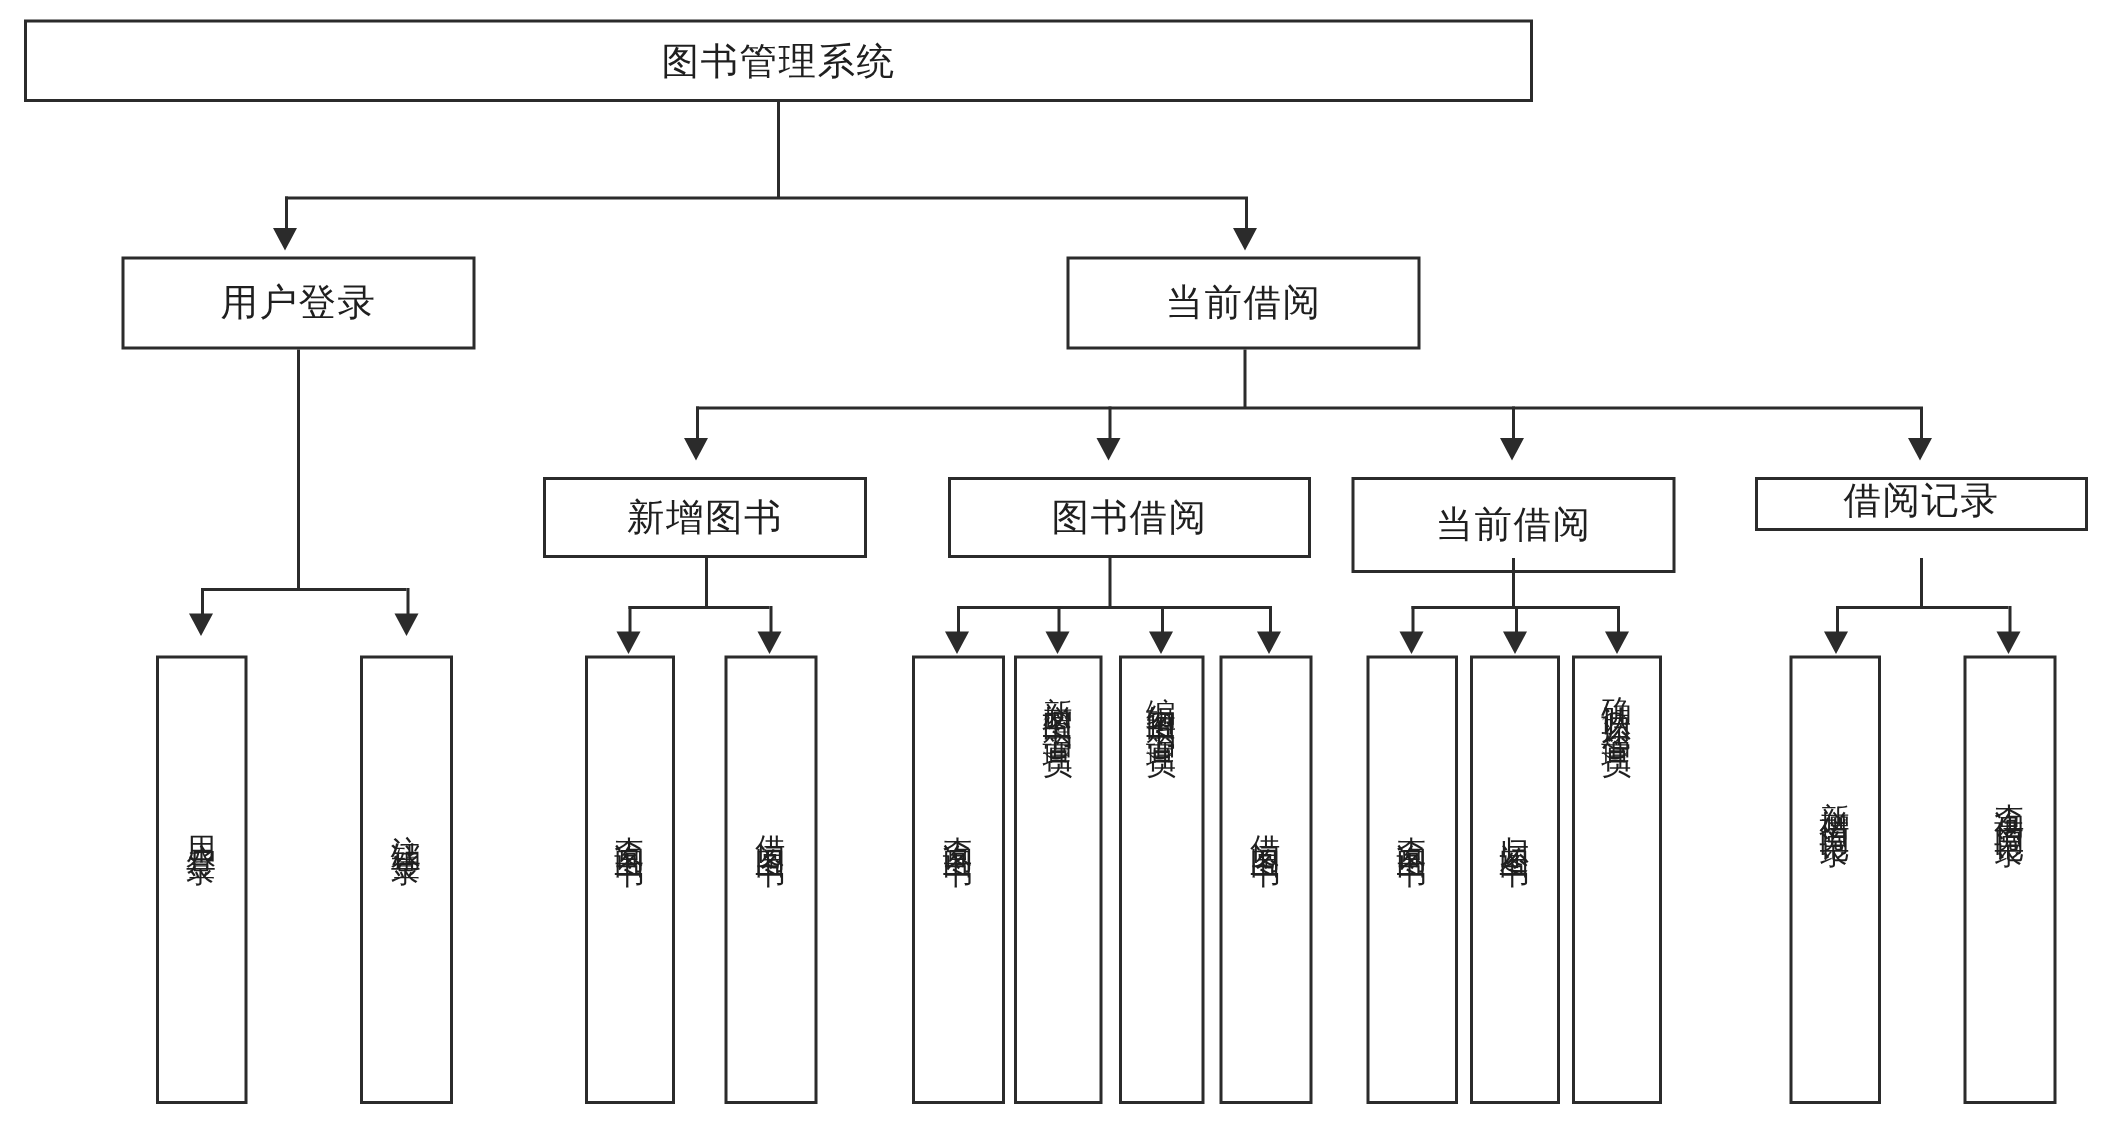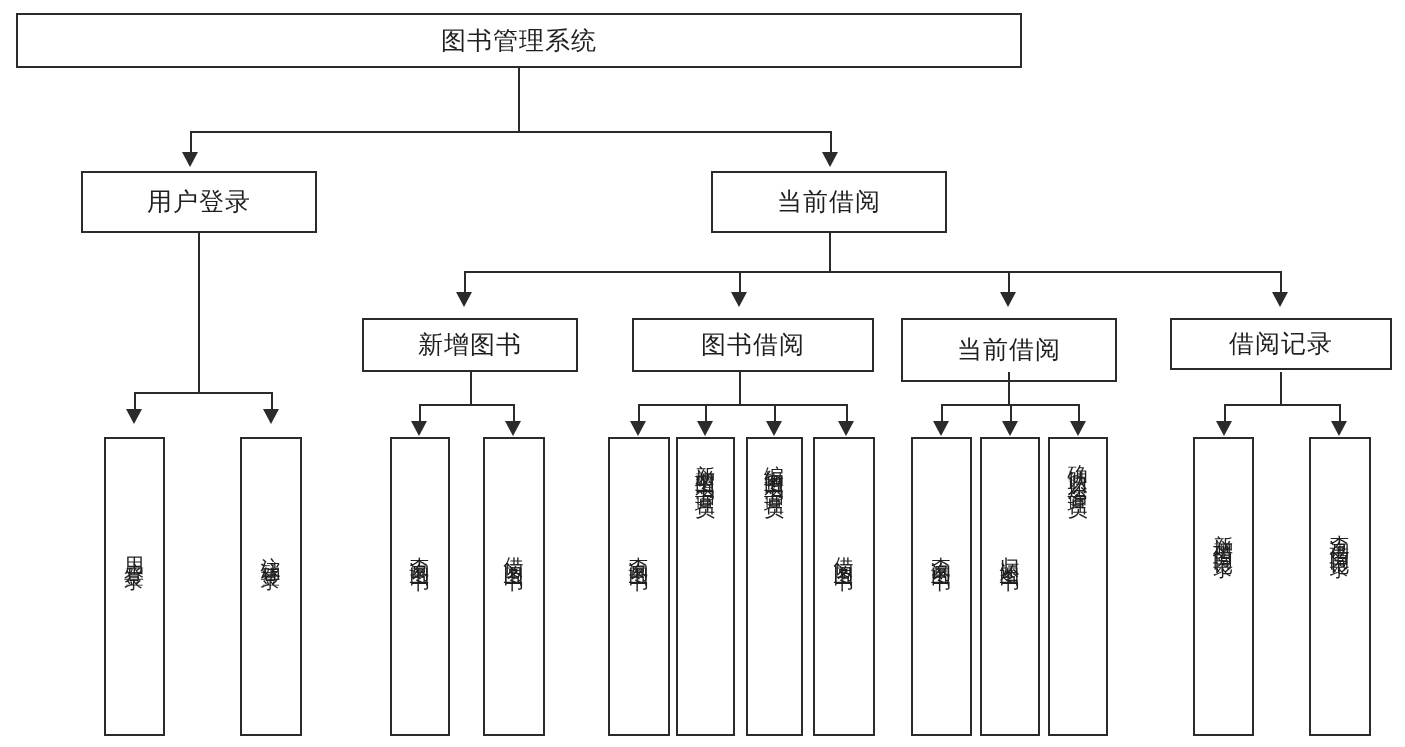--- a/index.html
+++ b/index.html
@@ -130,21 +130,21 @@
 
   <div class="node" style="left:362px;top:318px;width:216px;height:54px;">
     <span class="label">新增图书</span>
   </div>
   <div class="node" style="left:632px;top:318px;width:242px;height:54px;">
     <span class="label">图书借阅</span>
   </div>
   <div class="node" style="left:901px;top:318px;width:216px;height:64px;">
     <span class="label">当前借阅</span>
   </div>
-  <div class="node" style="left:1170px;top:318px;width:222px;height:52px;">
+  <div class="node" style="left:1170px;top:318px;width:222px;height:36px;font-family:Liberation Mono, monospace;">
     <span class="label">借阅记录</span>
   </div>
 
   <div class="vline" style="left:470px;top:372px;height:33px;"></div>
   <div class="hline" style="left:419px;top:404px;width:94px;"></div>
   <div class="vline" style="left:419px;top:404px;height:18px;"></div>
   <div class="arrow" style="left:411px;top:421px;"></div>
   <div class="vline" style="left:513px;top:404px;height:18px;"></div>
   <div class="arrow" style="left:505px;top:421px;"></div>
 

